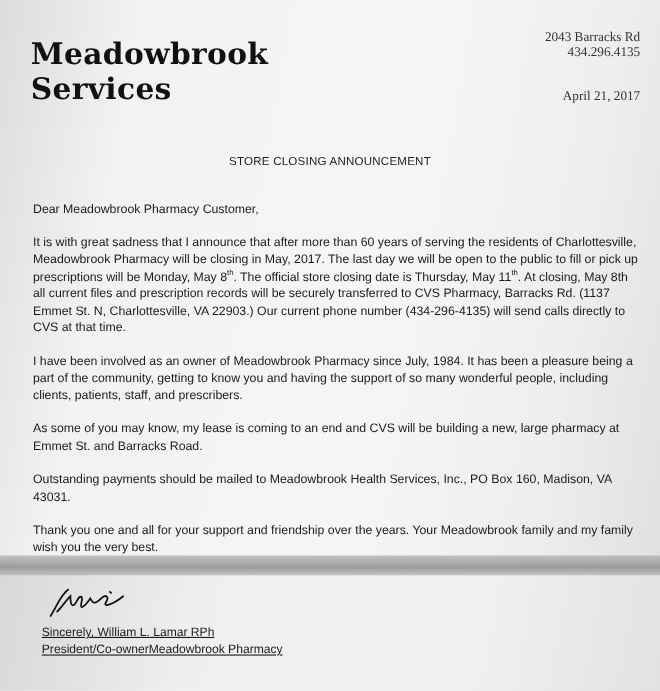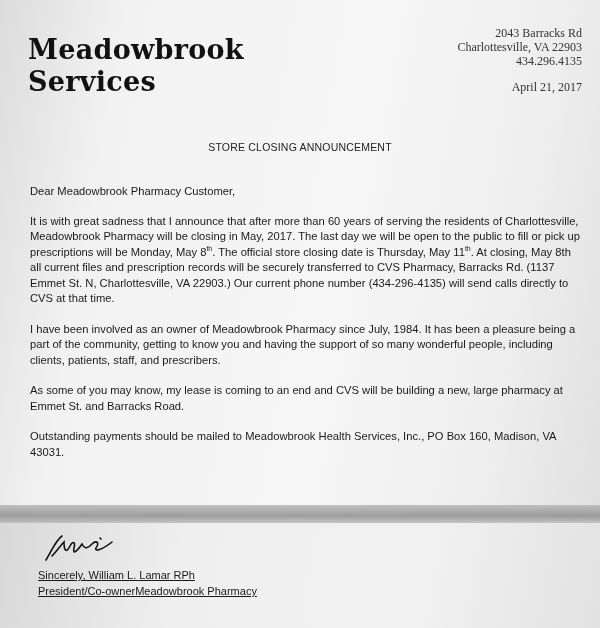--- a/index.html
+++ b/index.html
@@ -64,34 +64,34 @@
   <div class="lower"></div>
   <div class="fold"></div>
 
   <div class="logo">
     <div>Meadowbrook</div>
     <div>Services</div>
   </div>
 
   <div class="address">
     <div>2043 Barracks Rd</div>
-    <div>Charlottesville, VA 22903</div>
     <div>434.296.4135</div>
   </div>
 
   <div class="date">April 21, 2017</div>
 
   <div class="heading">STORE CLOSING ANNOUNCEMENT</div>
 
   <div class="body">
     <p class="salutation">Dear Meadowbrook Pharmacy Customer,</p>
     <p><span>It is with great sadness that I announce that after more than 60 years of serving the residents of Charlottesville, Meadowbrook Pharmacy will be closing in May, 2017. The last day we will be open to the public to fill or pick up prescriptions will be Monday, May 8</span><sup>th</sup><span>. The official store closing date is Thursday, May 11</span><sup>th</sup><span>. At closing, May 8th all current files and prescription records will be securely transferred to CVS Pharmacy, Barracks Rd. (1137 Emmet St. N, Charlottesville, VA 22903.)  Our current phone number (434-296-4135) will send calls directly to CVS at that time.</span></p>
     <p>I have been involved as an owner of Meadowbrook Pharmacy since July, 1984.  It has been a pleasure being a part of the community, getting to know you and having the support of so many wonderful people, including clients, patients, staff, and prescribers.</p>
     <p>As some of you may know, my lease is coming to an end and CVS will be building a new, large pharmacy at Emmet St. and Barracks Road.</p>
     <p>Outstanding payments should be mailed to Meadowbrook Health Services, Inc., PO Box 160, Madison, VA 43031.</p>
+    <p>Thank you one and all for your support and friendship over the years.  Your Meadowbrook family and my family wish you the very best.</p>
   </div>
 
   <svg class="signature" viewBox="0 0 90 32">
     <path d="M4 28 C10 18, 14 8, 20 4 M10 24 C14 20, 18 14, 22 10 C22 18, 24 22, 28 14 C30 10, 34 8, 32 16 C30 24, 36 18, 40 12 C42 16, 44 18, 50 12 C54 8, 58 10, 54 16 C52 20, 60 18, 70 10 M58 6 l1 1" stroke="#111" stroke-width="1.6" fill="none" stroke-linecap="round"></path>
   </svg>
 
   <div class="closing">
     <div>Sincerely, William L. Lamar RPh</div>
     <div>President/Co-ownerMeadowbrook Pharmacy</div>
   </div>

